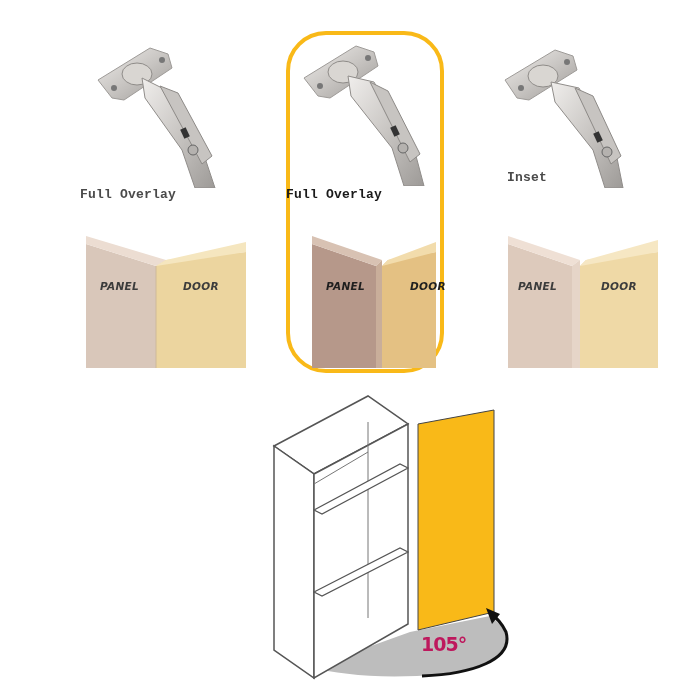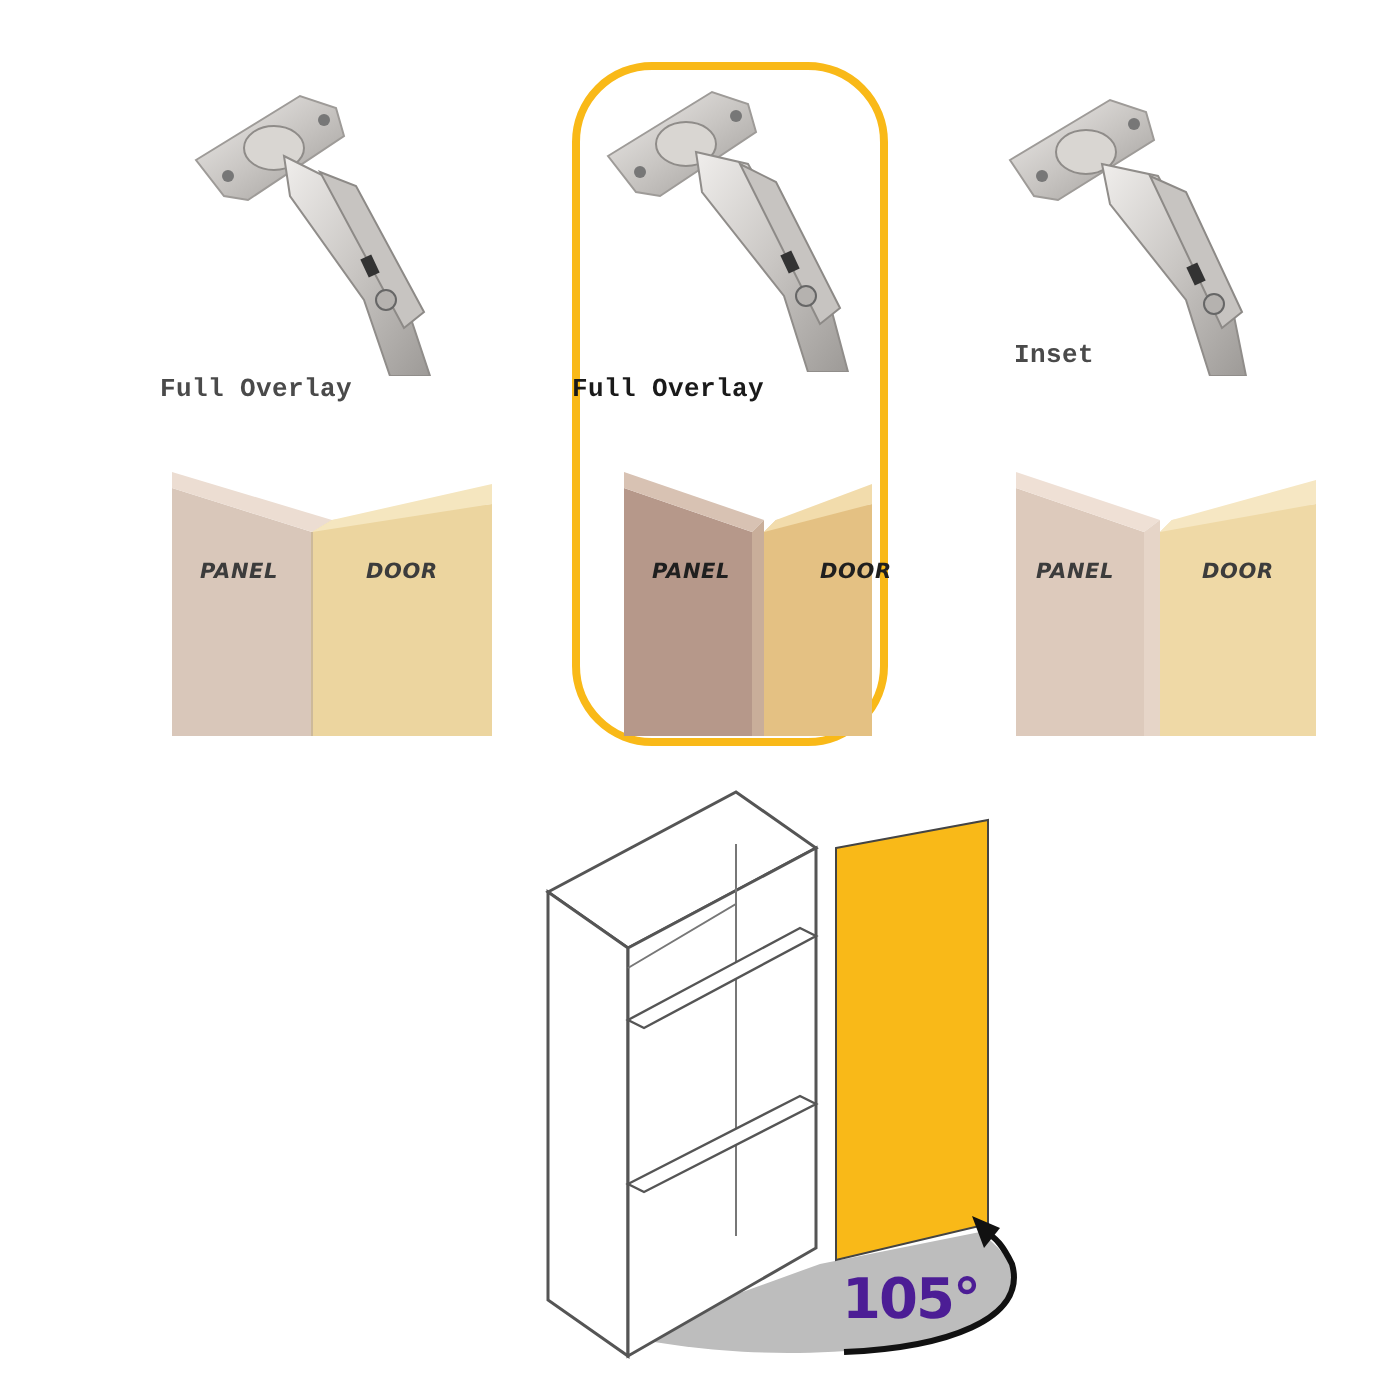--- a/index.html
+++ b/index.html
@@ -5,21 +5,21 @@
   html, body { margin:0; padding:0; background:#ffffff; }
   body { width:700px; height:700px; position:relative; overflow:hidden; font-family:"Liberation Sans", sans-serif; }
   .abs { position:absolute; }
   .hinge { position:absolute; }
   .label { position:absolute; font-family:Liberation Mono, monospace; font-weight:bold; font-size:13px; color:#4a4a4a; text-align:left; width:160px; letter-spacing:0.2px; }
   .label.active { color:#1a1a1a; }
   .panel-img { position:absolute; width:180px; height:132px; }
   .wood-text { position:absolute; font-family:"DejaVu Sans", sans-serif; font-weight:bold; font-size:10.5px; color:#3c3c3c; letter-spacing:0.3px;font-style:italic; }
   .wood-text.active { color:#1f1f1f; }
   .highlight { position:absolute; left:286px; top:31px; width:158px; height:342px; border:4px solid #f9b918; border-radius:40px; box-sizing:border-box; }
-  .angle { position:absolute; font-family:"DejaVu Sans", sans-serif; font-weight:bold; font-size:28px; color:#4c1d95; letter-spacing:-1px; }
+  .angle { position:absolute; font-family:"DejaVu Sans", sans-serif; font-weight:bold; font-size:19px; color:#be185d; letter-spacing:-1px; }
 </style>
 </head>
 <body>
 
 <div class="highlight"></div>
 
 <svg class="hinge" style="left:90px;top:38px" width="160" height="150" viewBox="0 0 160 150">
   <defs>
     <linearGradient id="met" x1="0" y1="0" x2="1" y2="1">
       <stop offset="0" stop-color="#f0eeec"></stop>

